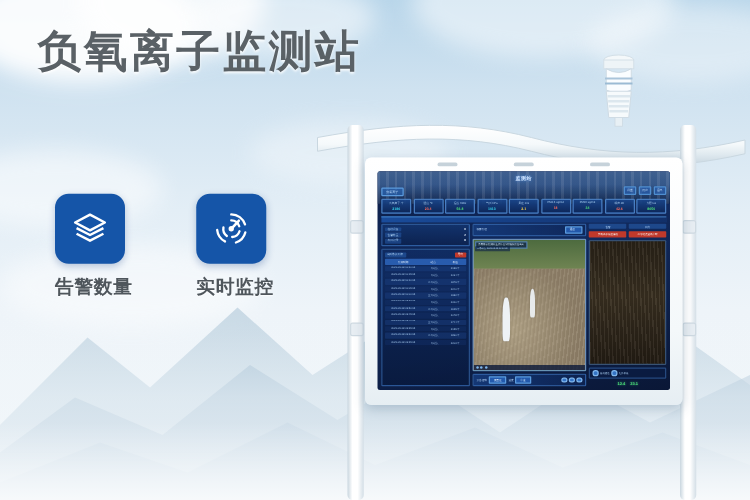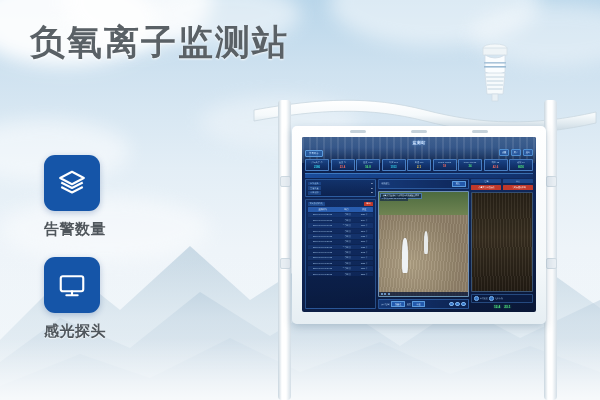--- a/index.html
+++ b/index.html
@@ -272,34 +272,39 @@
           <svg width="30" height="30" viewBox="0 0 24 24">
             <g fill="none" stroke="#fff" stroke-width="1.6" stroke-linejoin="round">
               <path d="M12 3 L21.5 8 L12 13 L2.5 8 Z"></path>
               <path d="M3.4 11.6 L12 16 L20.6 11.6"></path>
               <path d="M3.4 15.2 L12 19.6 L20.6 15.2"></path>
             </g>
           </svg>
         </div>
         <div class="flabel">告警数量</div>
       </div>
-    </div>
-    <div class="frow">
       <div class="fcell">
         <div class="ftile">
           <svg width="30" height="30" viewBox="0 0 24 24">
-            <g fill="none" stroke="#fff" stroke-width="1.7" stroke-linejoin="round" stroke-linecap="round">
-              <rect x="3" y="5" width="18" height="12" rx="1.6"></rect>
-              <path d="M12 17 L12 20"></path>
-              <path d="M7.5 20.2 L16.5 20.2"></path>
+            <g fill="none" stroke="#fff" stroke-width="1.5" stroke-linecap="round">
+              <path d="M12 6.6 A5.4 5.4 0 0 1 17.1 10.4"></path>
+              <path d="M17.3 13.6 A5.4 5.4 0 0 1 12.6 17.3"></path>
+              <path d="M9.2 16.6 A5.4 5.4 0 0 1 7 11.2"></path>
+              <path d="M12 2.8 A9.2 9.2 0 0 1 20.8 9.2"></path>
+              <path d="M21 14.4 A9.2 9.2 0 0 1 15 20.8"></path>
+              <path d="M8 20.1 A9.2 9.2 0 0 1 3 12.8"></path>
+              <circle cx="12" cy="12" r="1.7" fill="#fff" stroke="none"></circle>
+              <path d="M12.9 11.1 L16.8 6.9" stroke-width="1.7"></path>
             </g>
           </svg>
         </div>
-        <div class="flabel">感光探头</div>
+        <div class="flabel">实时监控</div>
       </div>
+    </div>
+    <div class="frow">
     </div>
   </div>
 
   <div class="station">
 
     <svg width="46" height="64" viewBox="0 0 46 64" style="position:absolute;left:222px;top:-6px;">
       <ellipse cx="23" cy="6" rx="12" ry="4" fill="#f4f8fa" stroke="#d3dfe7" stroke-width="0.8"></ellipse>
       <rect x="11" y="6" width="24" height="7" fill="#eef4f7" stroke="#d3dfe7" stroke-width="0.8"></rect>
       <path d="M13 13 q10 6 20 0 L33 30 q-10 5 -20 0 Z" fill="#fafdff" stroke="#cfdbe4" stroke-width="0.8"></path>
       <rect x="12" y="20" width="22" height="1.6" fill="#a9c4da"></rect>

